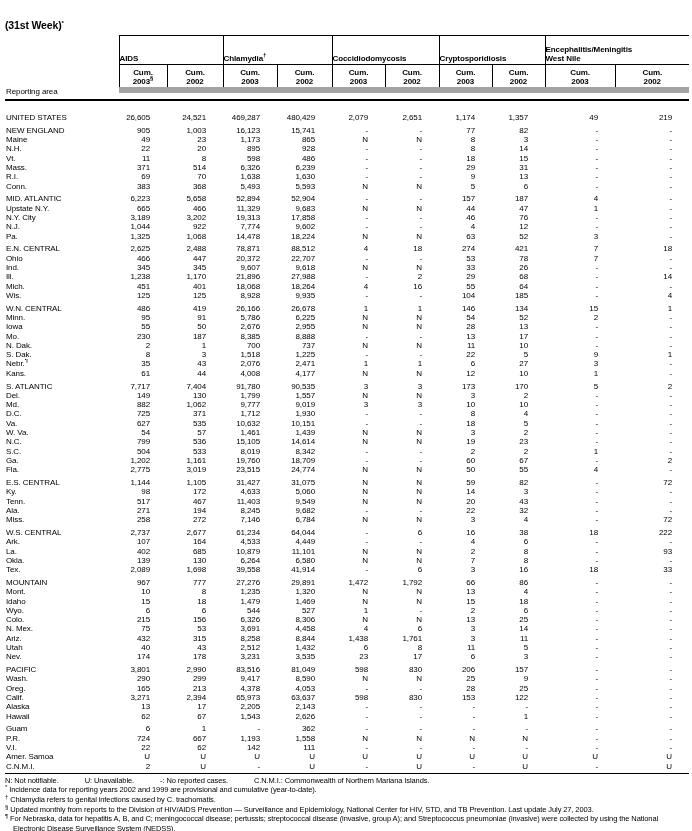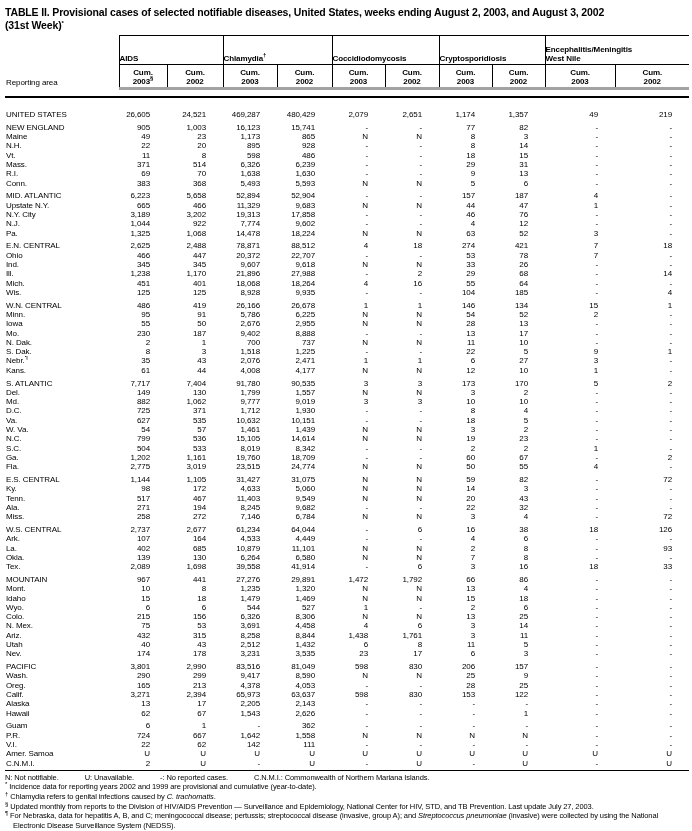--- a/index.html
+++ b/index.html
@@ -3,40 +3,40 @@
 <meta charset="utf-8">
 <style>
   html,body{margin:0;padding:0;background:#fff;color:#000;}
   body{width:692px;height:831px;overflow:hidden;font-family:"Liberation Sans",sans-serif;}
   .page{padding:6px 4px 0 5px;}
   .title{font-size:10.5px;font-weight:bold;line-height:12.5px;letter-spacing:-0.15px;}
   sup{font-size:6px;vertical-align:super;line-height:0;}
   table{border-collapse:collapse;table-layout:fixed;width:684px;margin-top:4px;}
   th,td{margin:0;padding:0;font-size:8px;letter-spacing:-0.1px;white-space:nowrap;overflow:hidden;}
   th{font-weight:bold;}
-  .area-head{border-bottom:2px solid #000;vertical-align:bottom;text-align:left;font-weight:normal;padding:0 0 9px 1px;}
+  .area-head{border-bottom:2px solid #000;vertical-align:bottom;text-align:left;font-weight:normal;padding:0 0 3px 1px;}
   .grp{border-top:1px solid #000;border-left:1px solid #000;border-bottom:1px solid #000;text-align:left;vertical-align:bottom;height:27px;padding-bottom:1px;line-height:9px;}
-  .sub{border-left:1px solid #000;border-bottom:3px solid #a3a3a3;text-align:center;vertical-align:bottom;height:21px;padding-bottom:1px;line-height:9px;}
+  .sub{border-left:1px solid #000;border-bottom:6px solid #a3a3a3;text-align:center;vertical-align:bottom;height:21px;padding-bottom:1px;line-height:9px;}
   .spacer{border-bottom:2px solid #000;height:6px;}
   tbody td{height:9.3px;line-height:9.3px;}
   td.area{text-align:left;padding-left:1px;}
   td.num{text-align:right;padding-right:17px;}
   tbody tr.gap td{padding-top:3.5px;}
   tbody tr:first-child td{padding-top:12px;}
   tbody tr:last-child td{border-bottom:1px solid #000;padding-bottom:2px;}
   .footnotes{margin-top:2px;font-size:7.5px;line-height:9.6px;letter-spacing:-0.1px;width:686px;}
   .legend span{margin-right:26px;}
   .fn{padding-left:8px;text-indent:-8px;}
-  .it{font-style:italic;text-align:center;}
+  .it{text-align:center;}
 </style>
 </head>
 <body>
 
 <div class="page">
-  <div class="title"><span>TABLE II. Provisional cases of selected notifiable diseases, United States, weeks ending August 2, 2003, and August 3, 2002</span><br><span><span>(31st Week)</span><sup>*</sup></span></div>
+  <div class="title"><br><span><span>(31st Week)</span><sup>*</sup></span></div>
 
   <table id="tbl">
     <colgroup>
       <col style="width:114px">
         <col style="width:48px">
         <col style="width:56px">
         <col style="width:54px">
         <col style="width:55px">
         <col style="width:53px">
         <col style="width:54px">
@@ -354,21 +354,21 @@
           <td class="num">N</td>
           <td class="num">28</td>
           <td class="num">13</td>
           <td class="num">-</td>
           <td class="num">-</td>
         </tr>
         <tr class="state">
           <td class="area">Mo.</td>
           <td class="num">230</td>
           <td class="num">187</td>
-          <td class="num">9,402</td>
+          <td class="num">8,385</td>
           <td class="num">8,888</td>
           <td class="num">-</td>
           <td class="num">-</td>
           <td class="num">13</td>
           <td class="num">17</td>
           <td class="num">-</td>
           <td class="num">-</td>
         </tr>
         <tr class="state">
           <td class="area">N. Dak.</td>
@@ -621,21 +621,21 @@
           <td class="area">W.S. CENTRAL</td>
           <td class="num">2,737</td>
           <td class="num">2,677</td>
           <td class="num">61,234</td>
           <td class="num">64,044</td>
           <td class="num">-</td>
           <td class="num">6</td>
           <td class="num">16</td>
           <td class="num">38</td>
           <td class="num">18</td>
-          <td class="num">126</td>
+          <td class="num">222</td>
         </tr>
         <tr class="state">
           <td class="area">Ark.</td>
           <td class="num">107</td>
           <td class="num">164</td>
           <td class="num">4,533</td>
           <td class="num">4,449</td>
           <td class="num">-</td>
           <td class="num">-</td>
           <td class="num">4</td>
@@ -678,21 +678,21 @@
           <td class="num">-</td>
           <td class="num">6</td>
           <td class="num">3</td>
           <td class="num">16</td>
           <td class="num">18</td>
           <td class="num">33</td>
         </tr>
         <tr class="gap region">
           <td class="area">MOUNTAIN</td>
           <td class="num">967</td>
-          <td class="num">441</td>
+          <td class="num">777</td>
           <td class="num">27,276</td>
           <td class="num">29,891</td>
           <td class="num">1,472</td>
           <td class="num">1,792</td>
           <td class="num">66</td>
           <td class="num">86</td>
           <td class="num">-</td>
           <td class="num">-</td>
         </tr>
         <tr class="state">
@@ -887,21 +887,21 @@
           <td class="num">-</td>
           <td class="num">-</td>
           <td class="num">-</td>
           <td class="num">-</td>
           <td class="num">-</td>
         </tr>
         <tr class="state">
           <td class="area">P.R.</td>
           <td class="num">724</td>
           <td class="num">667</td>
-          <td class="num">1,642</td>
+          <td class="num">1,193</td>
           <td class="num">1,558</td>
           <td class="num">N</td>
           <td class="num">N</td>
           <td class="num">N</td>
           <td class="num">N</td>
           <td class="num">-</td>
           <td class="num">-</td>
         </tr>
         <tr class="state">
           <td class="area">V.I.</td>

